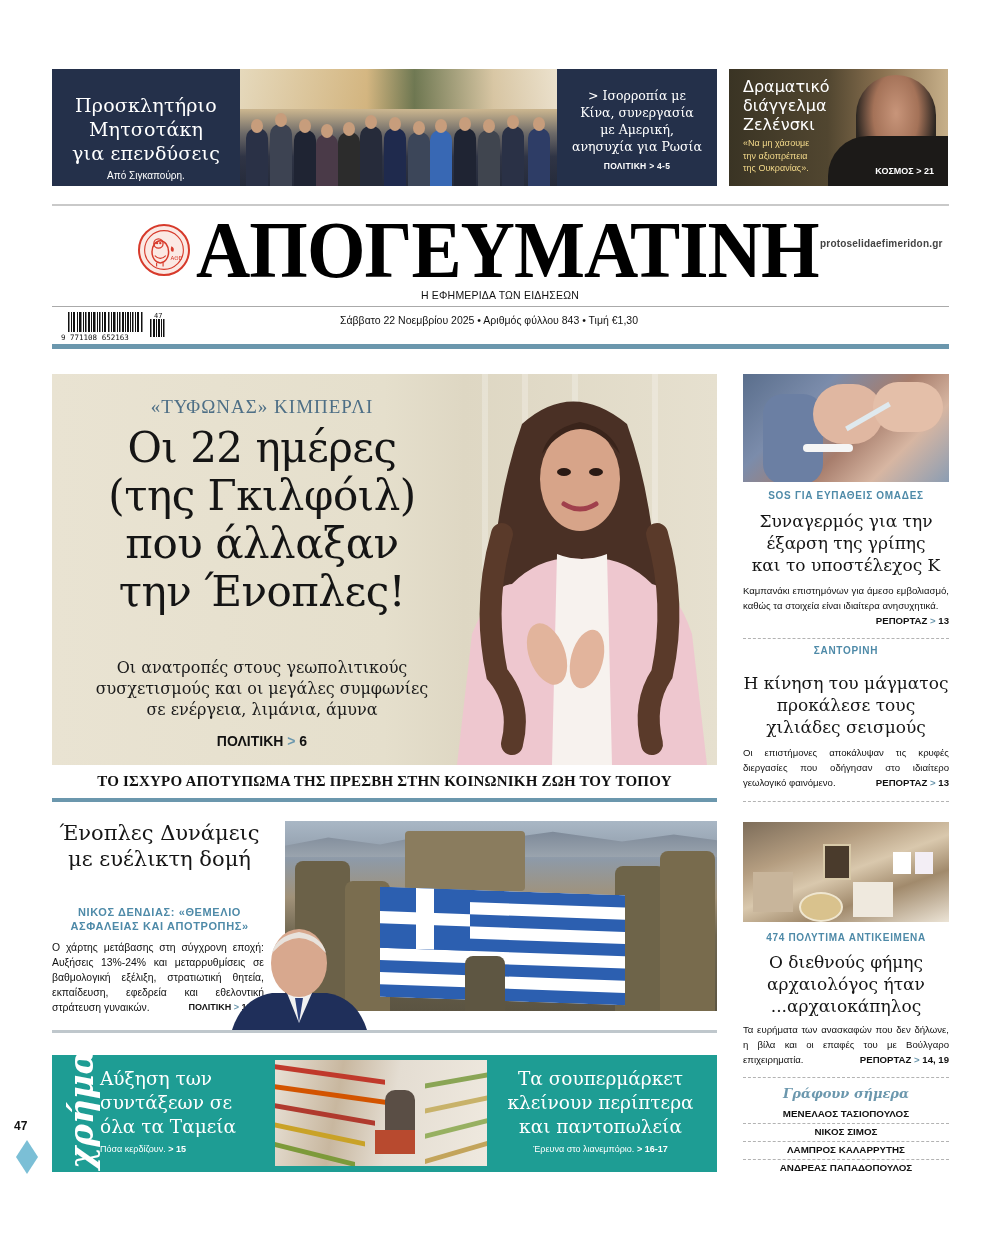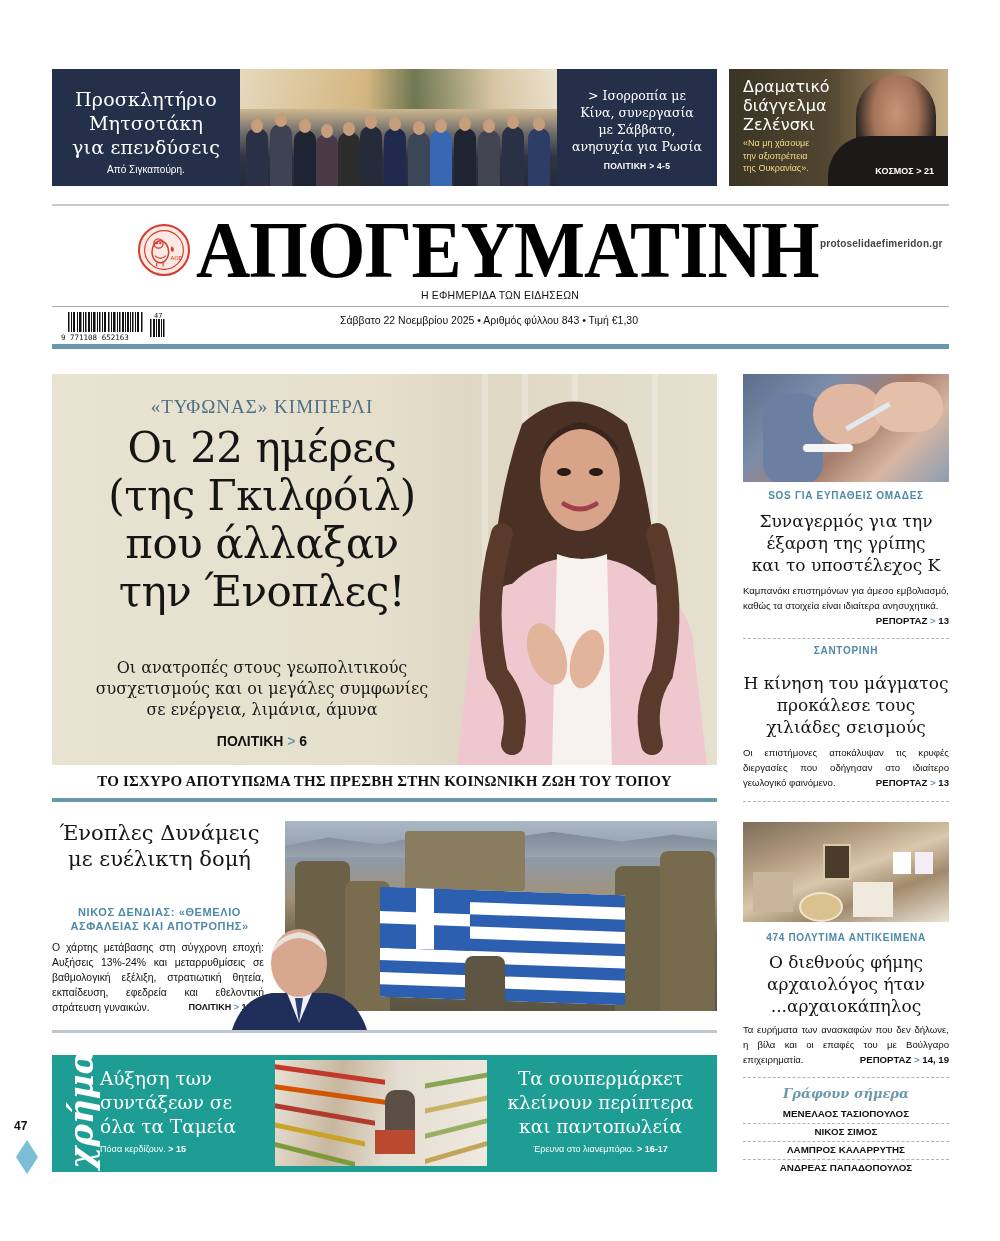--- a/index.html
+++ b/index.html
@@ -2,21 +2,21 @@
 <html><head>
 <meta charset="utf-8">
 <style>
   * { box-sizing: border-box; margin: 0; padding: 0; }
   html, body { width: 1000px; height: 1241px; background: #ffffff; overflow: hidden; }
   body { position: relative; font-family: "Liberation Sans", sans-serif; color: #111; }
   .abs { position: absolute; }
 
   
   .teaser-navy { background: #24304a; color: #fff; }
-  .t1-text { left: 52px; top: 69px; width: 188px; height: 117px; text-align: center; padding-top: 18px; }
+  .t1-text { left: 52px; top: 69px; width: 188px; height: 117px; text-align: center; padding-top: 24px; }
   .t1-title { font-family: "DejaVu Serif", serif; font-size: 19px; line-height: 24px; font-weight: normal; letter-spacing: 0.2px; }
   .t1-sub { font-size: 10px; margin-top: 5px; }
   .photo-group { left: 240px; top: 69px; width: 317px; height: 117px;
     background: linear-gradient(180deg, #d9c9a6 0%, #c9b48e 35%, #6d6a68 55%, #2f3445 75%, #252b3b 100%); overflow: hidden; }
   .photo-group .person { position: absolute; bottom: 0; width: 22px; border-radius: 10px 10px 0 0; background: #2a3146; }
   .photo-group .head { position: absolute; width: 12px; height: 14px; border-radius: 50%; background: #c79d7c; }
   .t2-text { left: 557px; top: 69px; width: 160px; height: 117px; text-align: center; padding-top: 18px; }
   .t2-title { font-family: "DejaVu Serif", serif; font-size: 12.5px; line-height: 17px; }
   .t2-kicker { font-size: 8.5px; font-weight: bold; margin-top: 6px; letter-spacing: 0.3px; }
   .t3 { left: 729px; top: 69px; width: 219px; height: 117px; overflow: hidden;
@@ -132,21 +132,21 @@
   <div class="person" style="left:262px;height:60px;background:#2a3146"></div>
     <div class="head" style="left:267px;top:46px;"></div>
   <div class="person" style="left:288px;height:58px;background:#2e3d66"></div>
     <div class="head" style="left:293px;top:48px;"></div>
 </div>
 
 <div class="abs teaser-navy t2-text">
   <div class="t2-title">
     <div>&gt; Ισορροπία με</div>
     <div>Κίνα, συνεργασία</div>
-    <div>με Σάββατο,</div>
+    <div>με Αμερική,</div>
     <div>ανησυχία για Ρωσία</div>
   </div>
   <div class="t2-kicker">ΠΟΛΙΤΙΚΗ &gt; 4-5</div>
 </div>
 
 <div class="abs t3">
   <div class="t3-face"></div>
   <div class="t3-body"></div>
   <div class="t3-title">
     <div>Δραματικό</div>

